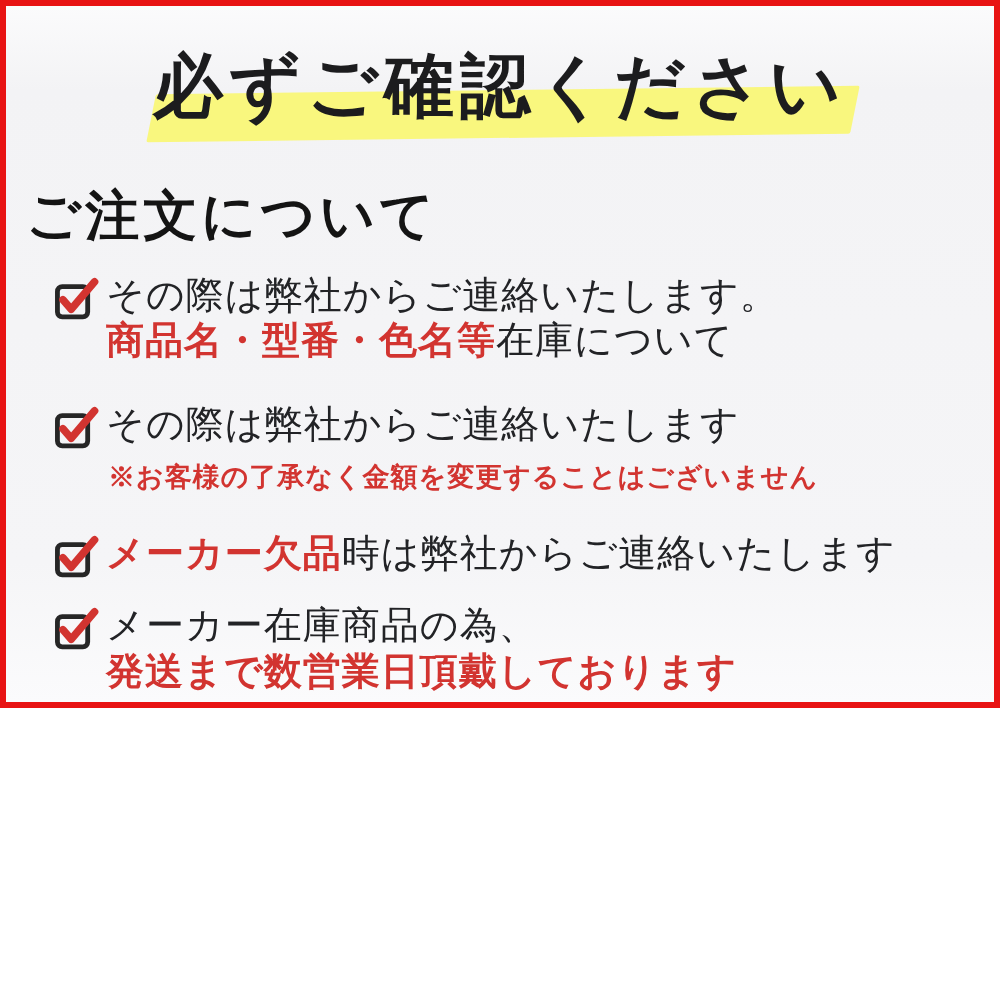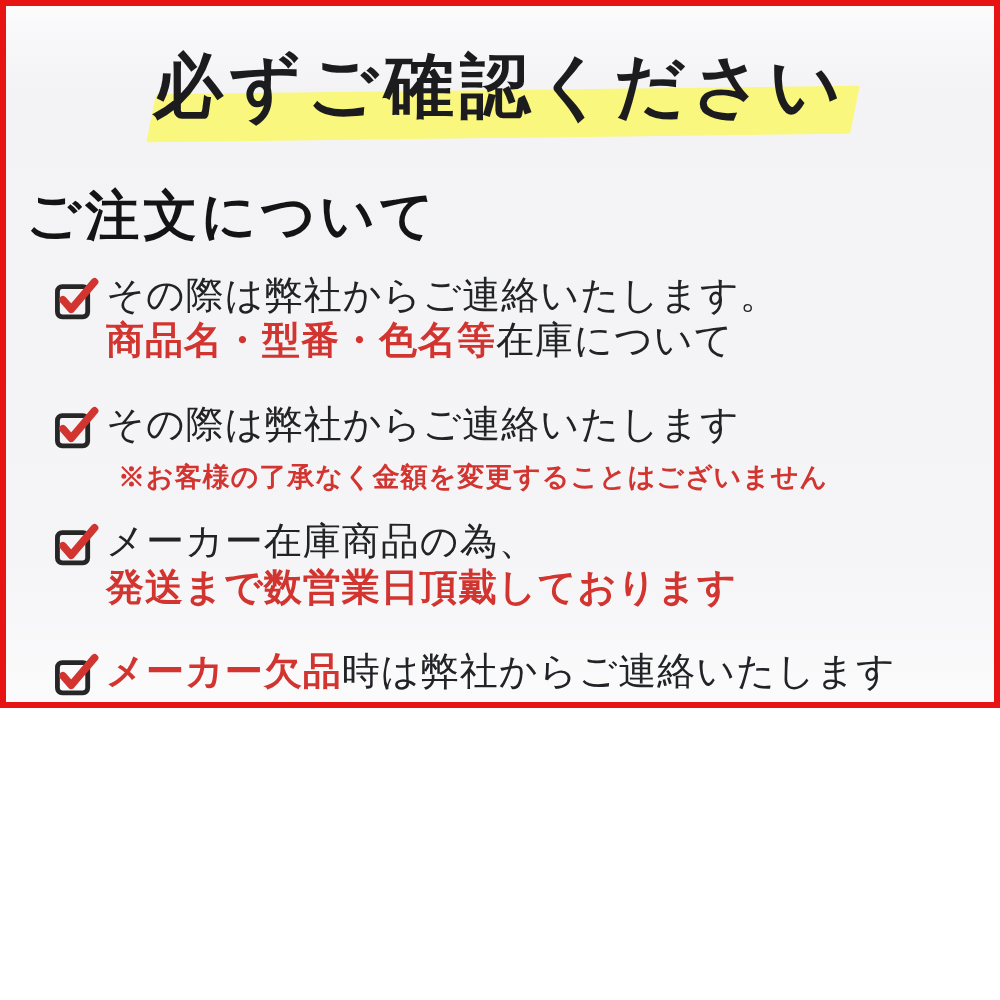--- a/index.html
+++ b/index.html
@@ -68,21 +68,21 @@
   .line{
     font-size:38px;
     line-height:1.2;
     color:#222326;
     letter-spacing:1px;
     white-space:nowrap;
   }
   .seg-red{color:#d23430;font-weight:bold;}
   .seg-black{color:#222326;}
   .note{
-    margin:10px 0 0 12px;
+    margin:10px 0 0 2px;
     font-size:27px;
     font-weight:bold;
     letter-spacing:1px;
     color:#d23430;
     white-space:nowrap;
   }
 </style>
 </head>
 <body>
 
@@ -120,41 +120,41 @@
     <div class="lines">
                 <div class="line"><span class="seg-black">その際は弊社からご連絡いたします</span></div>
                 <div class="note">※お客様の了承なく金額を変更することはございません</div>
               </div>
   </div>
 </div>
   </section>
 
   <section class="section">
     <div class="items">
+  <div class="item">
+    <span class="checkbox">
+      <svg viewBox="0 0 64 64" width="44" height="44" aria-hidden="true">
+        <rect x="5" y="14" width="44" height="44" rx="7" fill="none" stroke="#262626" stroke-width="7"></rect>
+        <path d="M13 33 L25 47 L59 7" fill="none" stroke="#d23430" stroke-width="11" stroke-linecap="round" stroke-linejoin="round"></path>
+      </svg>
+    </span>
+    <div class="lines">
+                <div class="line"><span class="seg-red">メーカー欠品</span><span class="seg-black">時は弊社からご連絡いたします</span></div>
+              </div>
+  </div>
+
   <div class="item first">
     <span class="checkbox">
       <svg viewBox="0 0 64 64" width="44" height="44" aria-hidden="true">
         <rect x="5" y="14" width="44" height="44" rx="7" fill="none" stroke="#262626" stroke-width="7"></rect>
         <path d="M13 33 L25 47 L59 7" fill="none" stroke="#d23430" stroke-width="11" stroke-linecap="round" stroke-linejoin="round"></path>
       </svg>
     </span>
     <div class="lines">
                 <div class="line"><span class="seg-black">メーカー在庫商品の為、</span></div>
                 <div class="line"><span class="seg-red">発送まで数営業日頂戴しております</span></div>
               </div>
   </div>
-
-  <div class="item">
-    <span class="checkbox">
-      <svg viewBox="0 0 64 64" width="44" height="44" aria-hidden="true">
-        <rect x="5" y="14" width="44" height="44" rx="7" fill="none" stroke="#262626" stroke-width="7"></rect>
-        <path d="M13 33 L25 47 L59 7" fill="none" stroke="#d23430" stroke-width="11" stroke-linecap="round" stroke-linejoin="round"></path>
-      </svg>
-    </span>
-    <div class="lines">
-                <div class="line"><span class="seg-red">メーカー欠品</span><span class="seg-black">時は弊社からご連絡いたします</span></div>
-              </div>
-  </div>
 </div>
   </section>
 </main>
   </div>
 </div>
 
 </body></html>

